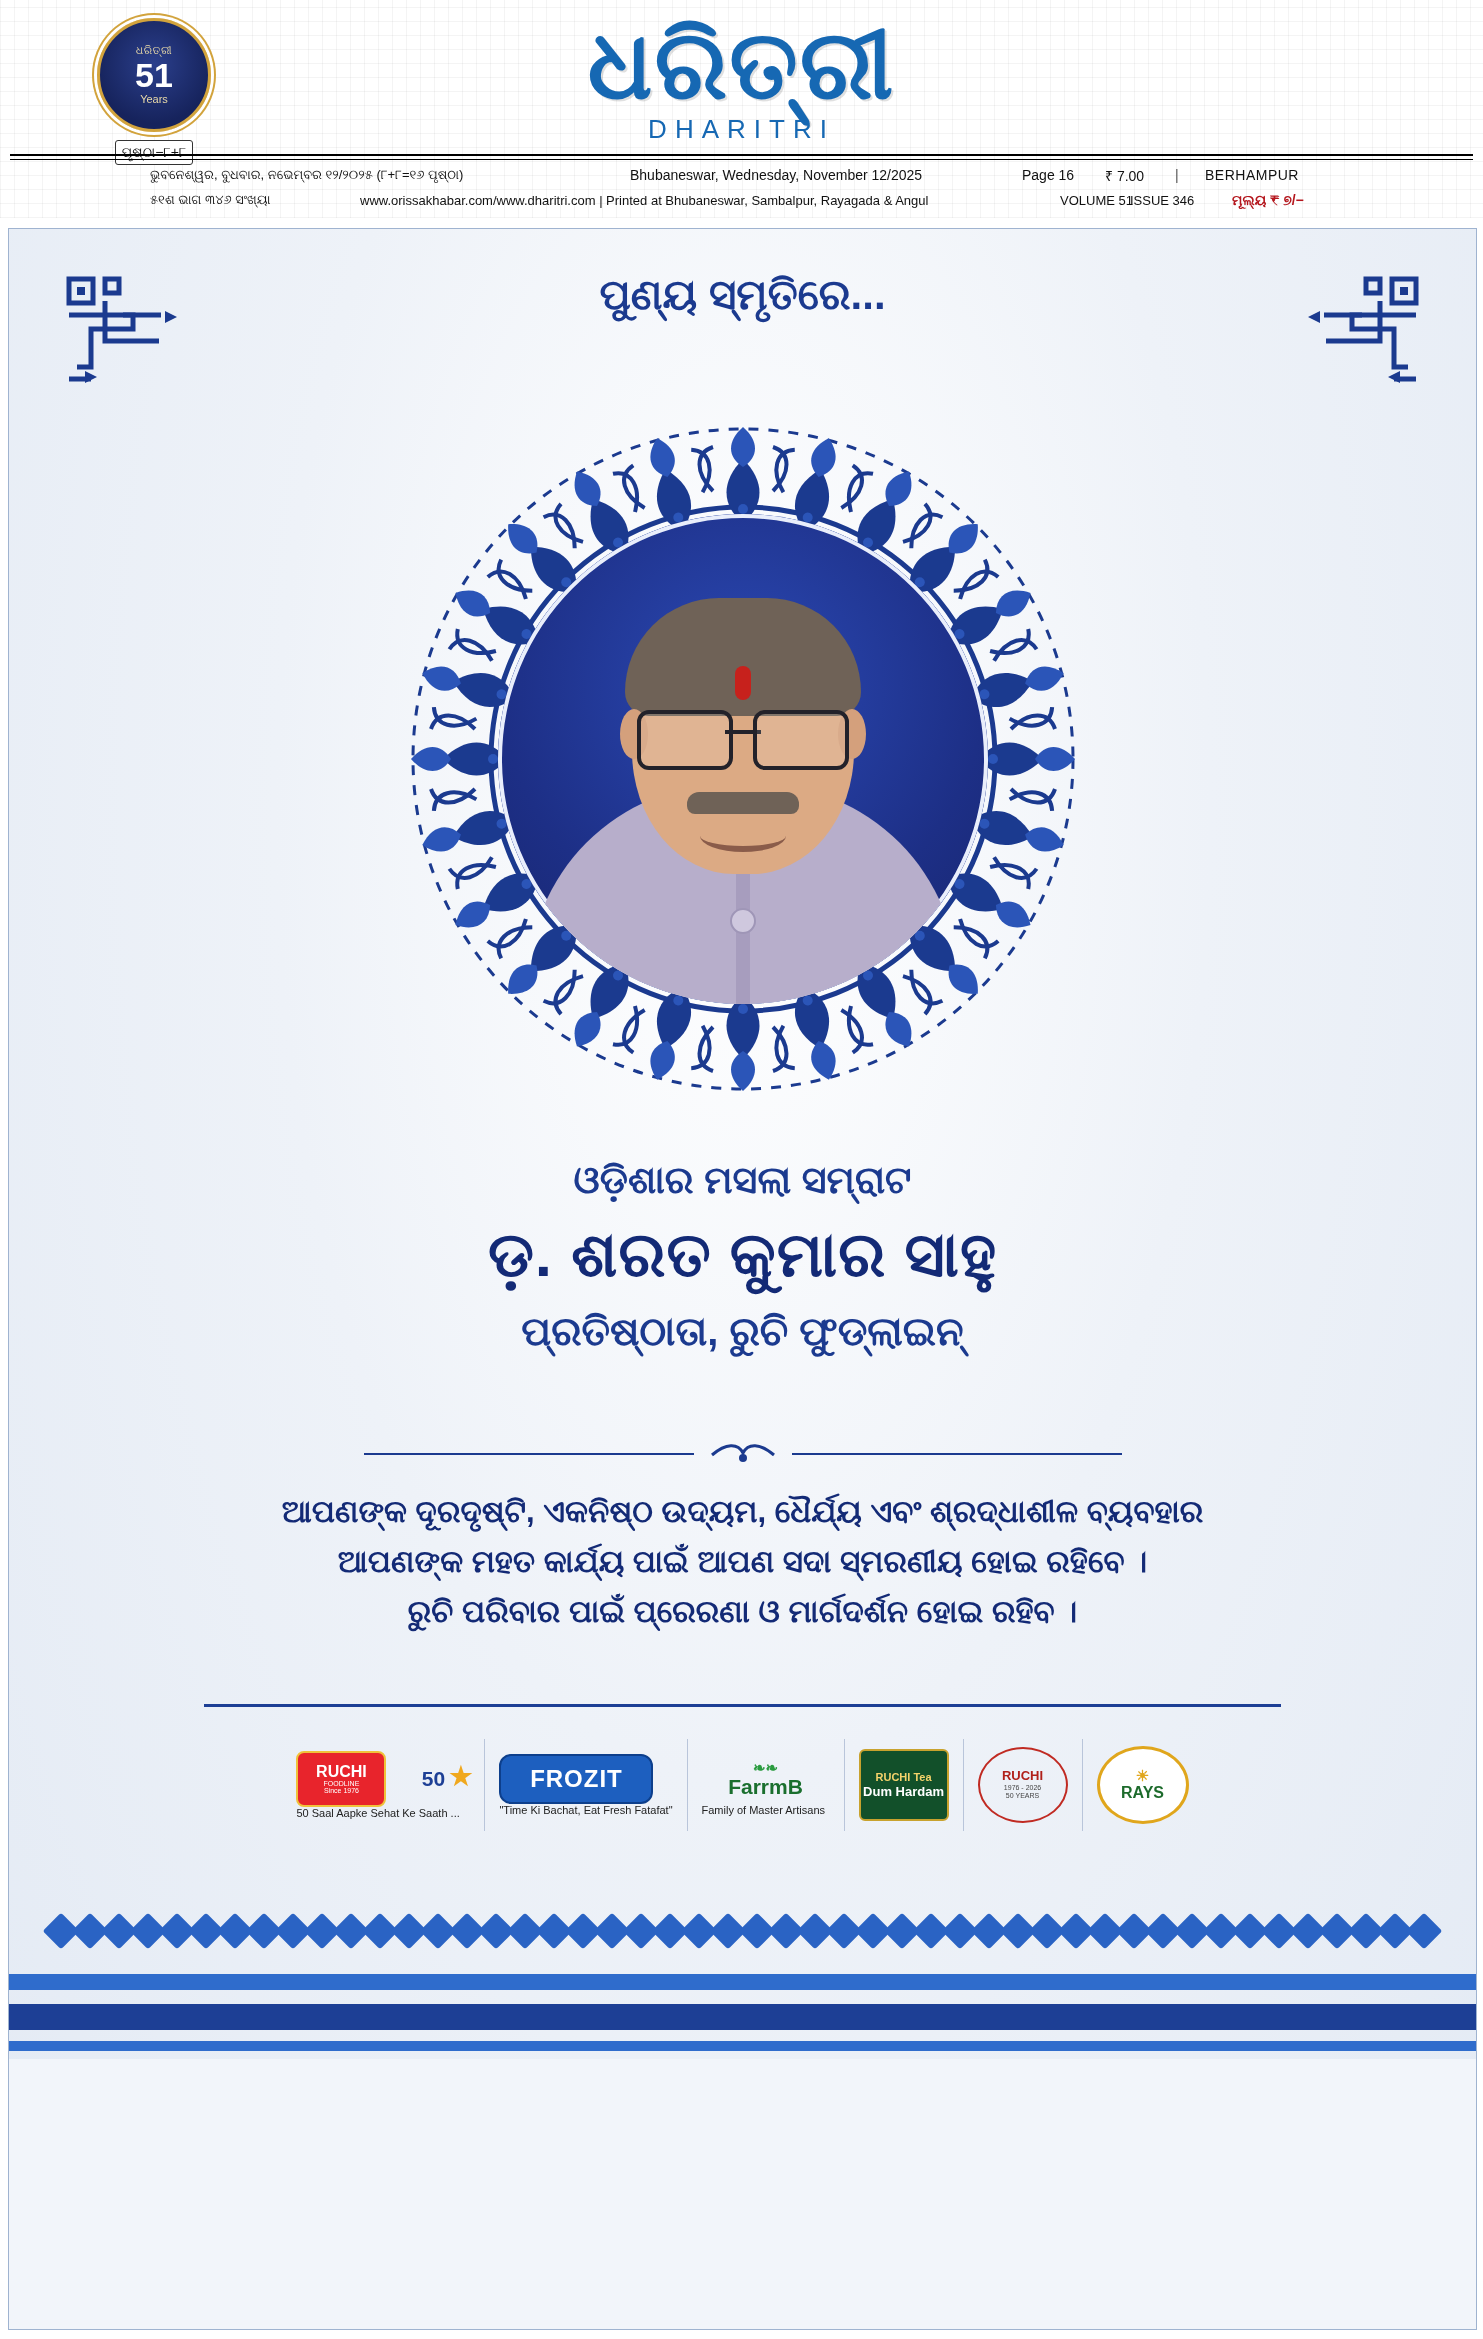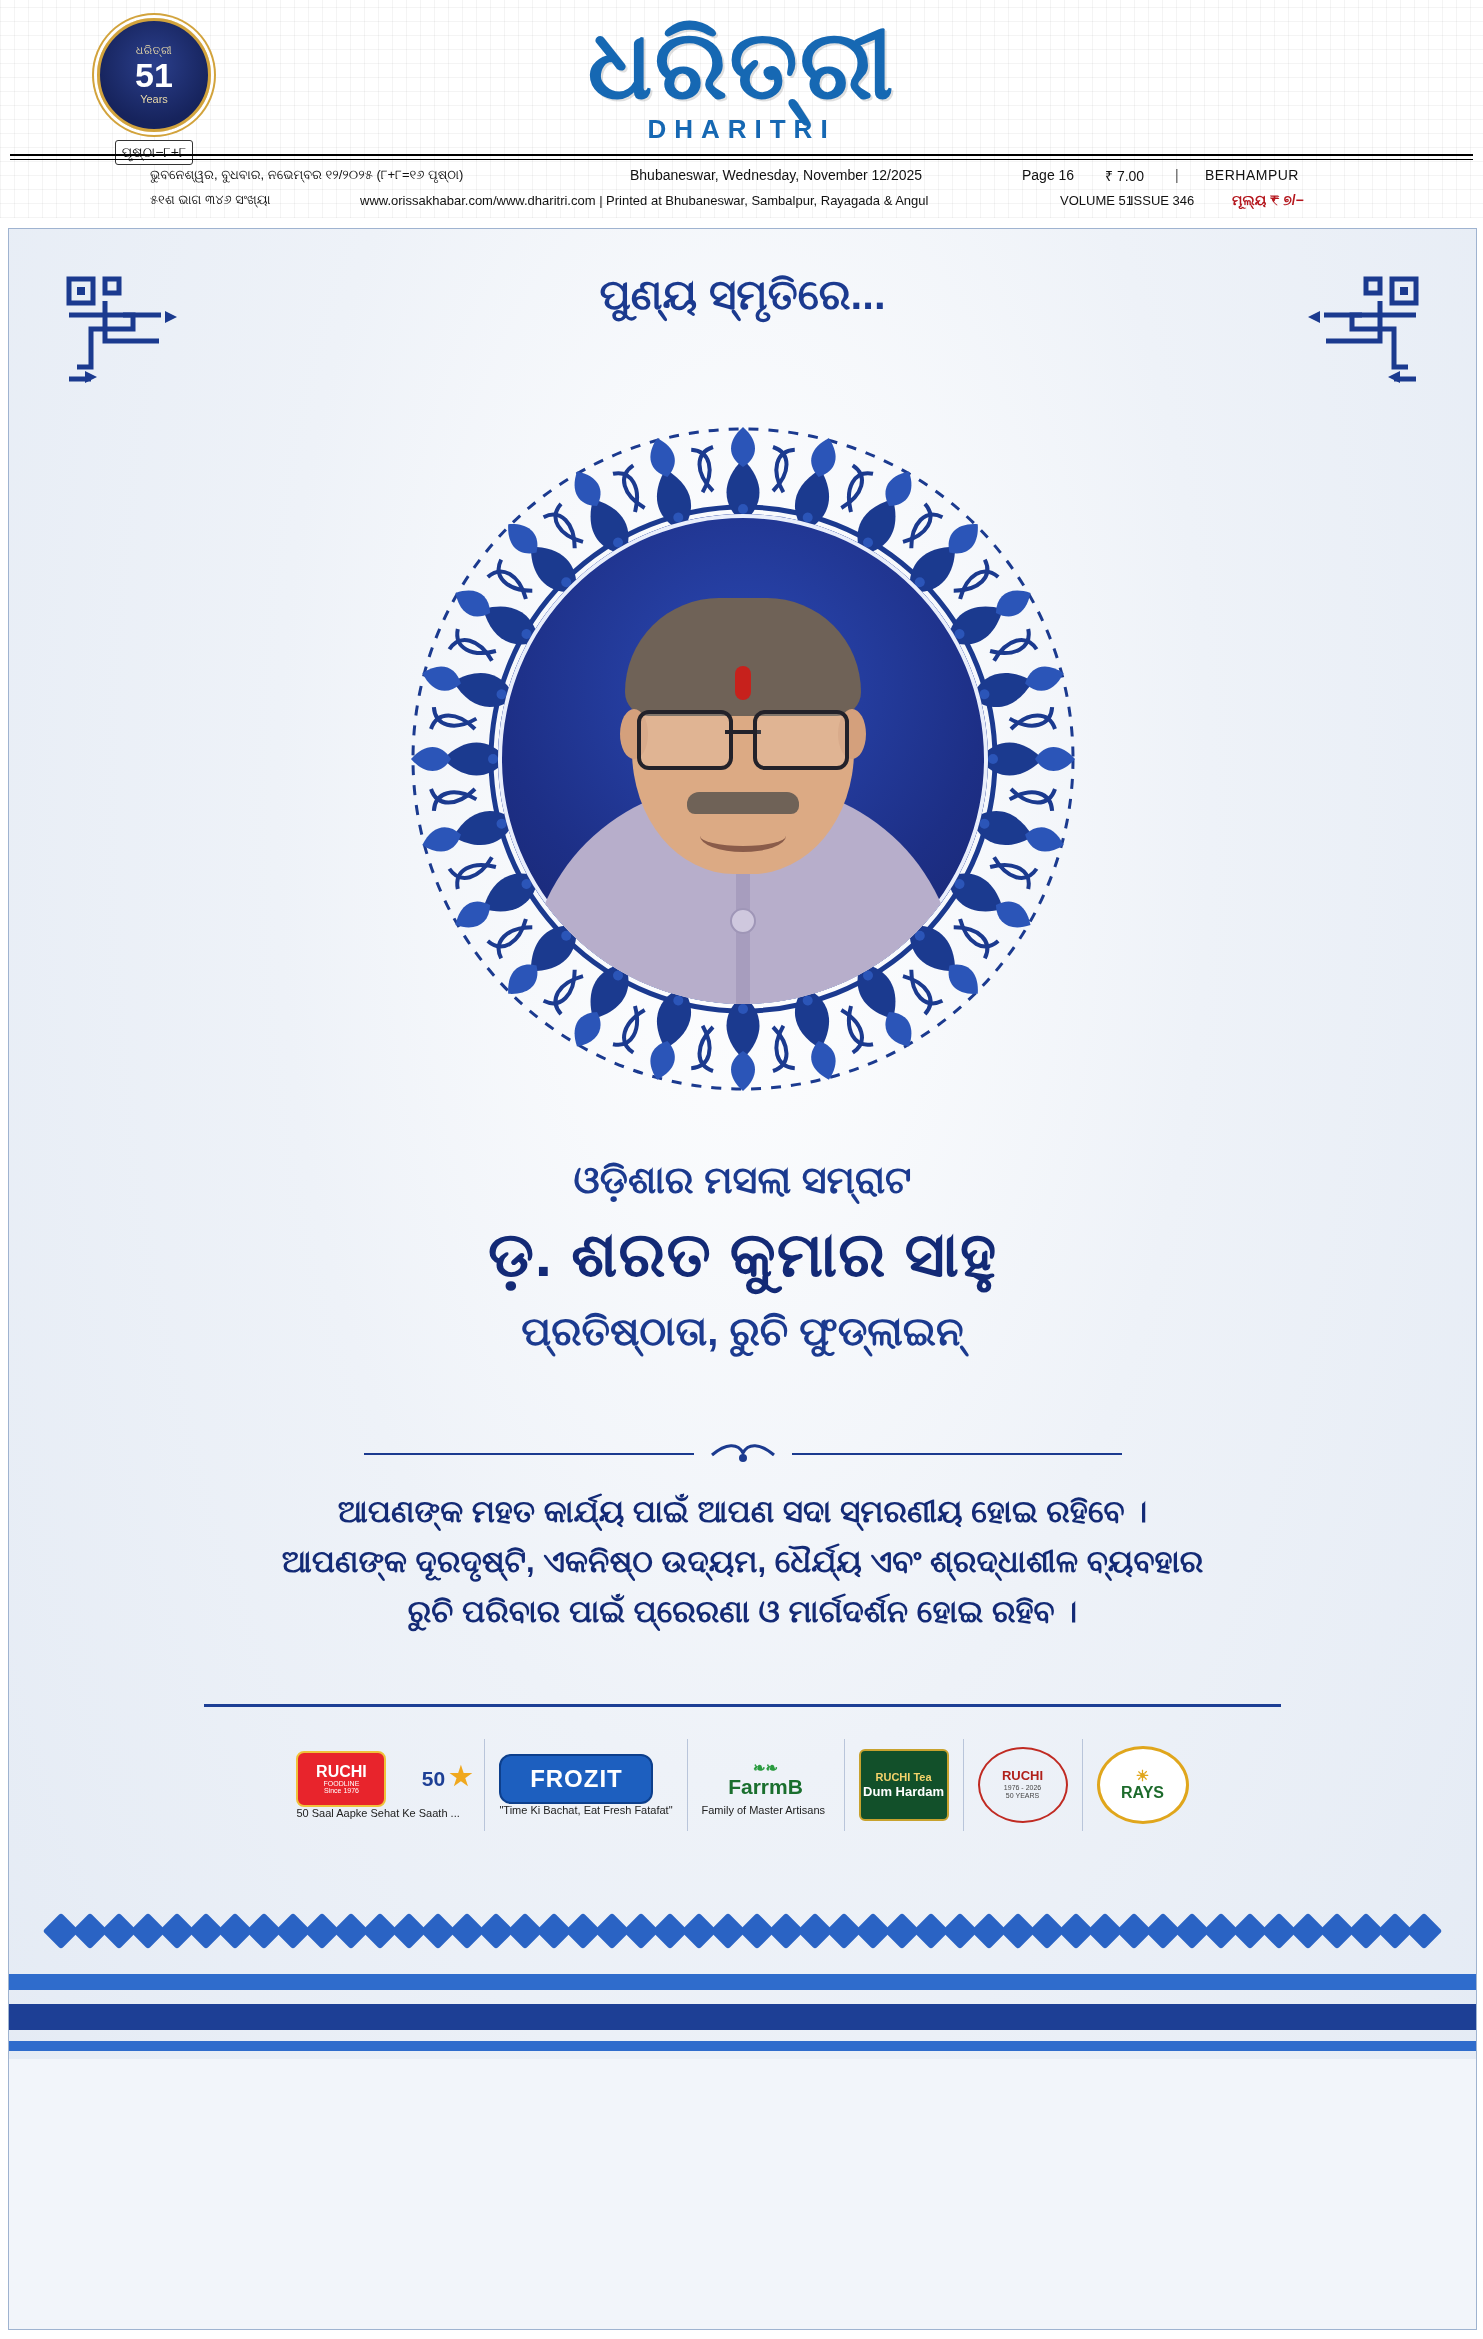--- a/index.html
+++ b/index.html
@@ -84,21 +84,21 @@
   .mast-odia {
     font-size: 96px;
     font-weight: bold;
     color: #1668b3;
     letter-spacing: 2px;
     line-height: 1.15;
     text-shadow: 2px 2px 0 rgba(0,0,0,0.12);
   }
   .mast-en {
     font-size: 26px;
-    font-weight: bold;
+    font-weight: normal;
     letter-spacing: 8px;
     color: #1668b3;
     margin-top: -6px;
   }
 
   .mast-rule {
     position: absolute;
     left: 10px;
     right: 10px;
     bottom: 58px;
@@ -708,22 +708,22 @@
     <div class="divider-orn">
       <span class="bar"></span>
       <svg width="70" height="26" viewBox="0 0 70 26" aria-hidden="true">
         <path d="M4 14 C18 2, 30 2, 35 12 C40 2, 52 2, 66 14" fill="none" stroke="#1b3a8f" stroke-width="3"></path>
         <circle cx="35" cy="17" r="4" fill="#1b3a8f"></circle>
       </svg>
       <span class="bar"></span>
     </div>
 
     <div class="tribute">
+      <div>ଆପଣଙ୍କ ଦୂରଦୃଷ୍ଟି, ଏକନିଷ୍ଠ ଉଦ୍ୟମ, ଧୈର୍ଯ୍ୟ ଏବଂ ଶ୍ରଦ୍ଧାଶୀଳ ବ୍ୟବହାର</div>
       <div>ଆପଣଙ୍କ ମହତ କାର୍ଯ୍ୟ ପାଇଁ ଆପଣ ସଦା ସ୍ମରଣୀୟ ହୋଇ ରହିବେ ।</div>
-      <div>ଆପଣଙ୍କ ଦୂରଦୃଷ୍ଟି, ଏକନିଷ୍ଠ ଉଦ୍ୟମ, ଧୈର୍ଯ୍ୟ ଏବଂ ଶ୍ରଦ୍ଧାଶୀଳ ବ୍ୟବହାର</div>
       <div>ରୁଚି ପରିବାର ପାଇଁ ପ୍ରେରଣା ଓ ମାର୍ଗଦର୍ଶନ ହୋଇ ରହିବ ।</div>
     </div>
 
     <div class="rule-blue"></div>
 
     <div class="brands">
 
       <div class="brand-cell">
         <div class="brand-row">
           <div class="logo-ruchi">

